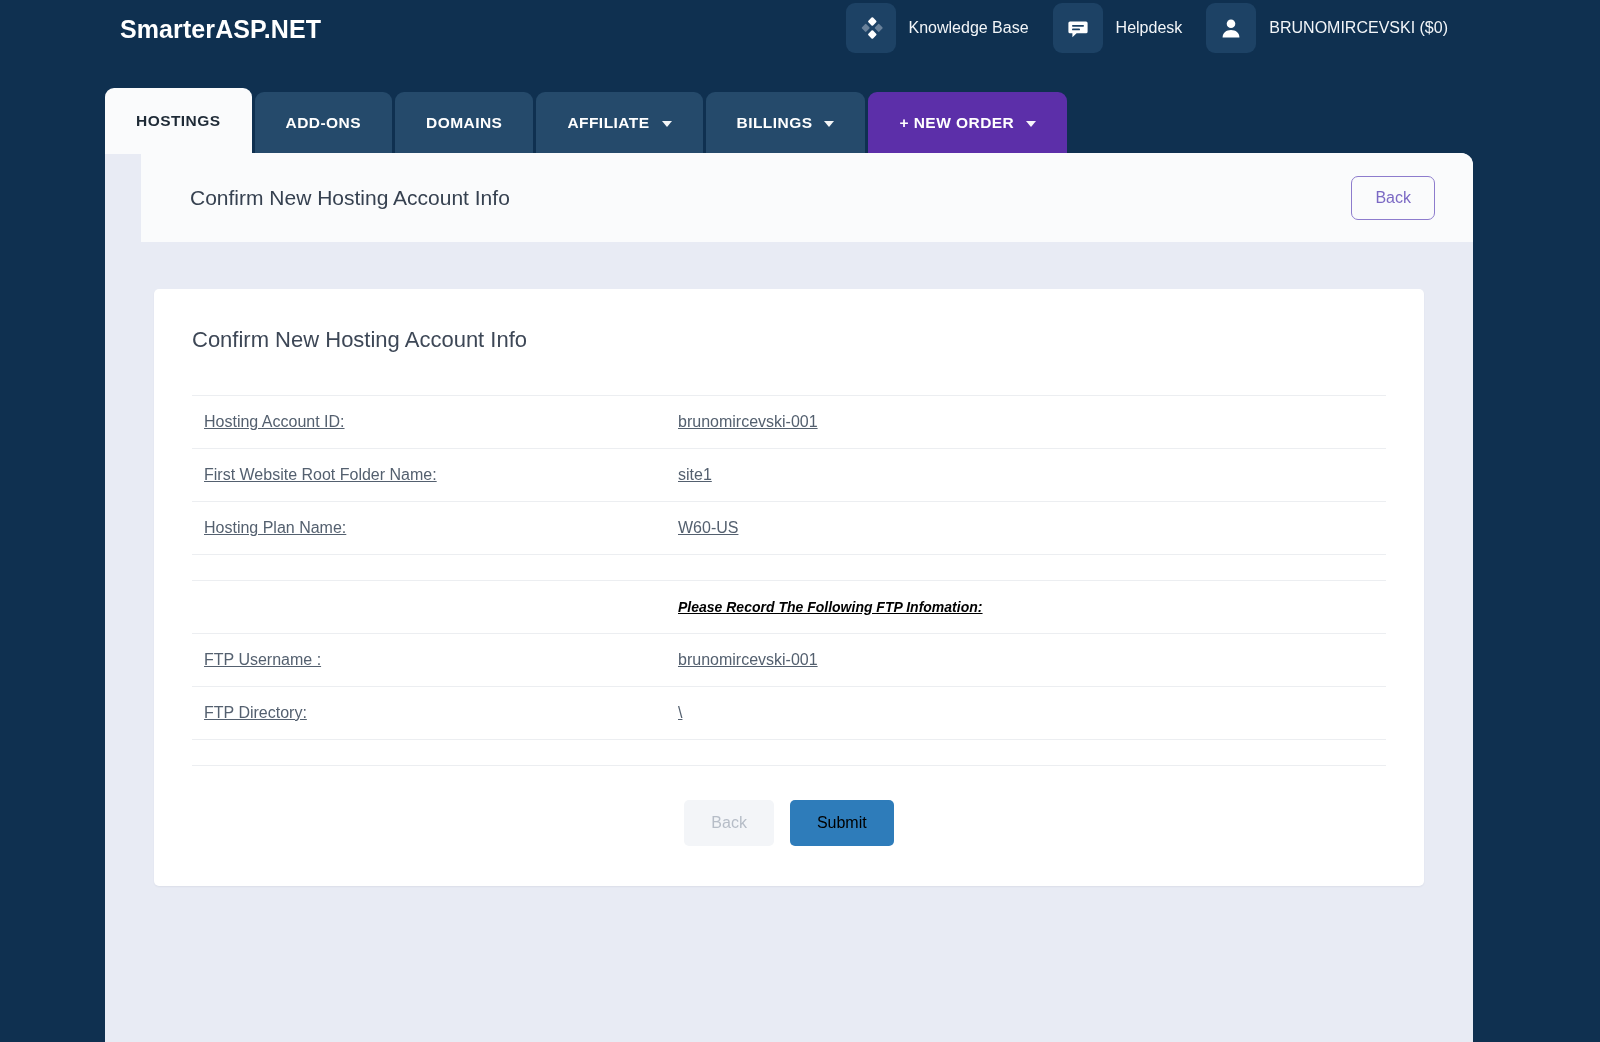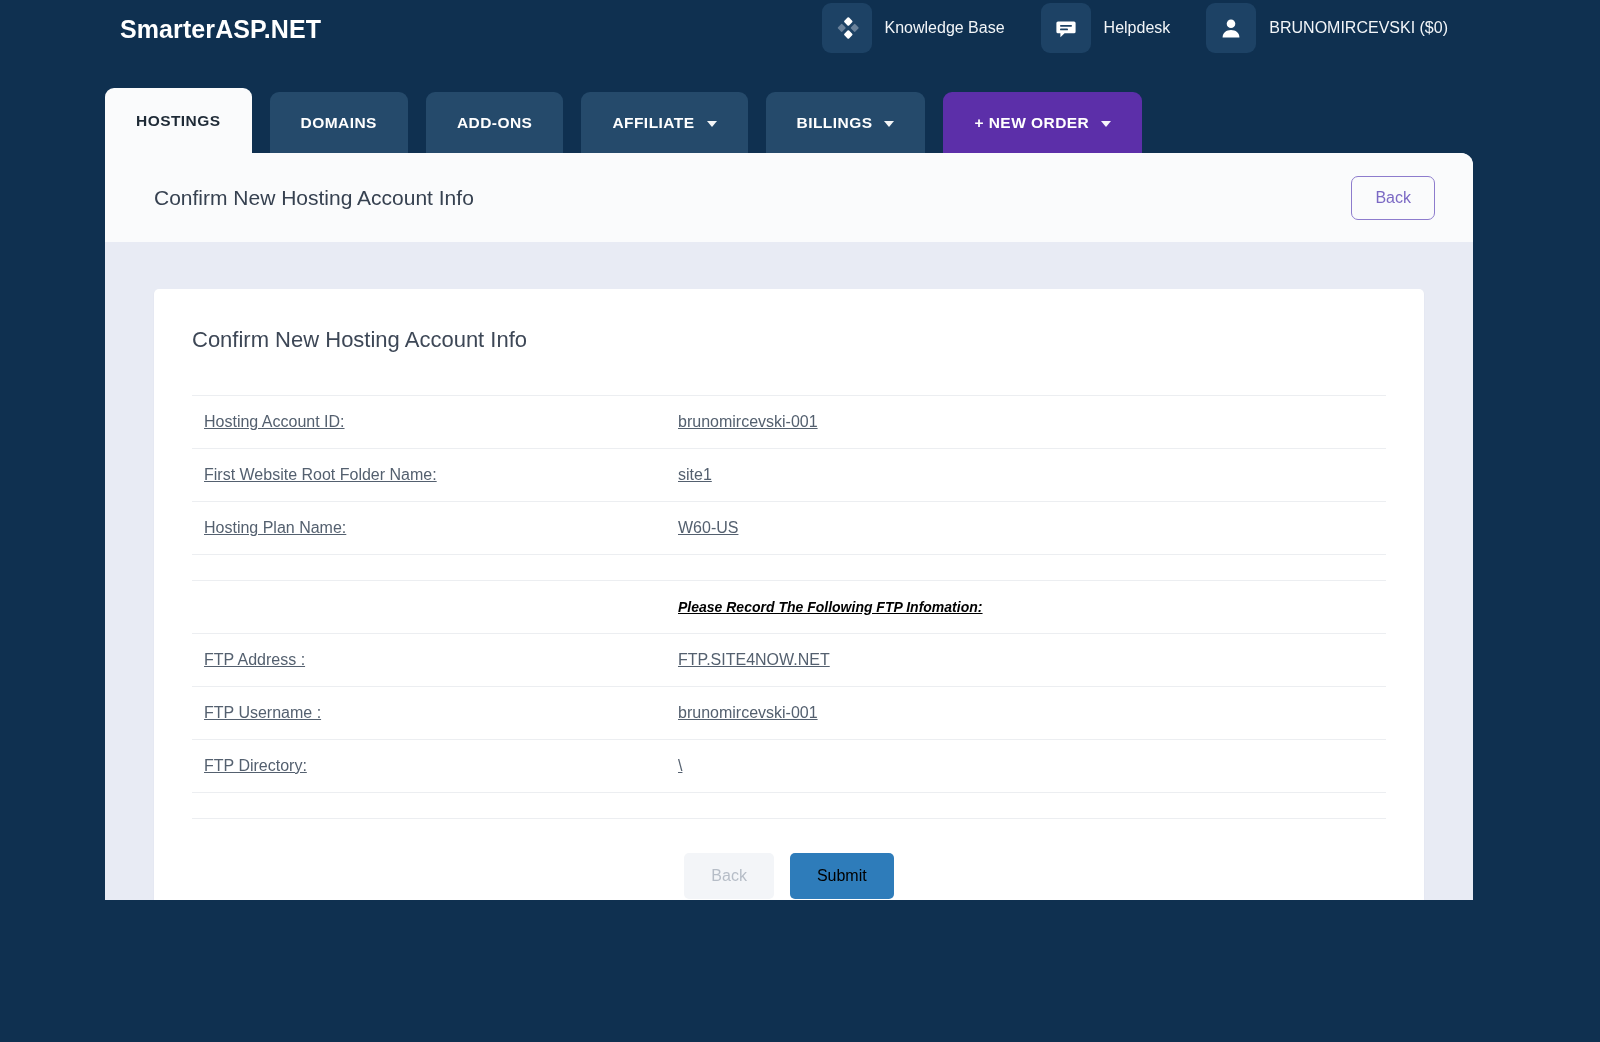--- a/index.html
+++ b/index.html
@@ -40,21 +40,21 @@
     top: 3px;
     display: flex;
     align-items: center;
     gap: 0px;
   }
 
   .header-item {
     display: flex;
     align-items: center;
     gap: 13px;
-    margin-left: 36px;
+    margin-left: 24px;
     cursor: pointer;
   }
 
   .hi-icon {
     width: 50px;
     height: 50px;
     border-radius: 9px;
     background: #1d4265;
     display: flex;
     align-items: center;
@@ -78,21 +78,21 @@
     background: #0f3050;
   }
 
   .tab {
     height: 61px;
     display: flex;
     align-items: center;
     justify-content: center;
     gap: 12px;
     padding: 0 31px;
-    margin-right: 18px;
+    margin-right: 3px;
     border-radius: 9px 9px 0 0;
     background: #254a6b;
     color: #ffffff;
     font-size: 15.5px;
     font-weight: 700;
     letter-spacing: 0.45px;
     white-space: nowrap;
     cursor: pointer;
     position: relative;
   }
@@ -118,24 +118,25 @@
     opacity: .95;
     position: relative;
     top: 1px;
   }
 
   
   .panel {
     position: relative;
     margin-left: 105px;
     width: 1368px;
-    height: 747px;
+    height: 889px;
     background: #e8ebf4;
     border-radius: 0 12px 0 0;
     overflow: hidden;
+    padding-left: 36px;
   }
 
   .panel-header {
     height: 89px;
     background: #fafbfc;
     display: flex;
     align-items: center;
     justify-content: space-between;
     padding: 0 38px 0 49px;
   }
@@ -279,25 +280,25 @@
   </div>
 </div>
 
 <div class="tabsrow">
 
   <div class="tab active">
     <span>HOSTINGS</span>
   </div>
 
   <div class="tab">
+    <span>ADD-ONS</span>
+  </div>
+
+  <div class="tab">
     <span>DOMAINS</span>
-  </div>
-
-  <div class="tab">
-    <span>ADD-ONS</span>
   </div>
 
   <div class="tab">
     <span>AFFILIATE</span>
     <span class="caret"></span>
   </div>
 
   <div class="tab">
     <span>BILLINGS</span>
     <span class="caret"></span>
@@ -342,24 +343,20 @@
         </tr>
 
         <tr>
           <td class="label"></td>
           <td class="value">
             <span class="ftp-note">Please Record The Following FTP Infomation:</span>
           </td>
         </tr>
 
         <tr>
-          <td class="label">FTP Address :</td>
-          <td class="value">FTP.SITE4NOW.NET</td>
-        </tr>
-        <tr>
           <td class="label">FTP Username :</td>
           <td class="value">brunomircevski-001</td>
         </tr>
         <tr>
           <td class="label">FTP Directory:</td>
           <td class="value">\</td>
         </tr>
 
         <tr class="spacer">
           <td></td>

